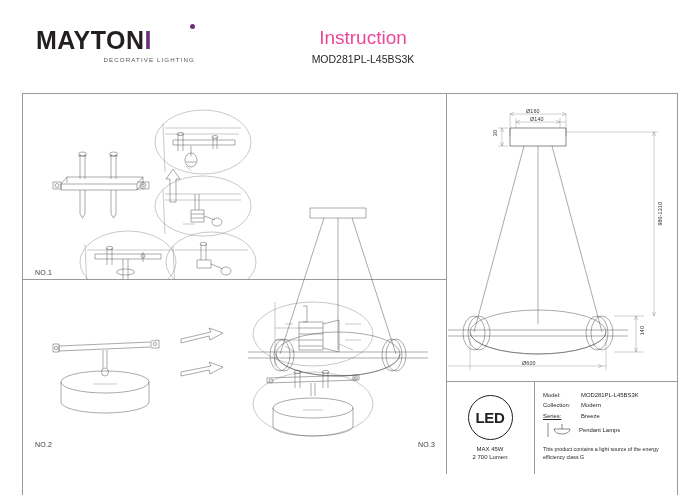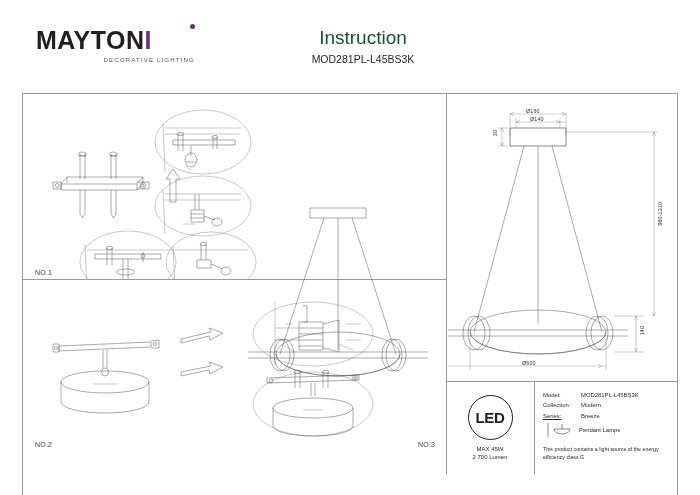--- a/index.html
+++ b/index.html
@@ -26,21 +26,21 @@
     margin-top: 3px; text-align: right; font-size: 6.2px;
     letter-spacing: 1.1px; color: #5b5358; font-weight: 400;
     padding-right: 1px;
   }
   .logo-dot {
     position: absolute; right: 1px; top: -4px;
     width: 5px; height: 5px; border-radius: 50%; background: #6d2f7a;
   }
 
   .title-wrap { position: absolute; left: 230px; top: 28px; width: 250px; text-align: center; }
-  .doc-title { font-size: 19px; font-weight: 400; color: #14532d; line-height: 1.1; }
+  .doc-title { font-size: 19px; font-weight: 400; color: #ec4899; line-height: 1.1; }
   .doc-code { font-size: 10.5px; font-weight: 400; color: #231f20; margin-top: 4px; }
 
   
   .frame {
     position: absolute; left: 22px; top: 93px;
     width: 656px; height: 468px;
     border: 1px solid #9a9a9a;
   }
   .v-divider {
     position: absolute; left: 423px; top: 0; width: 0;

